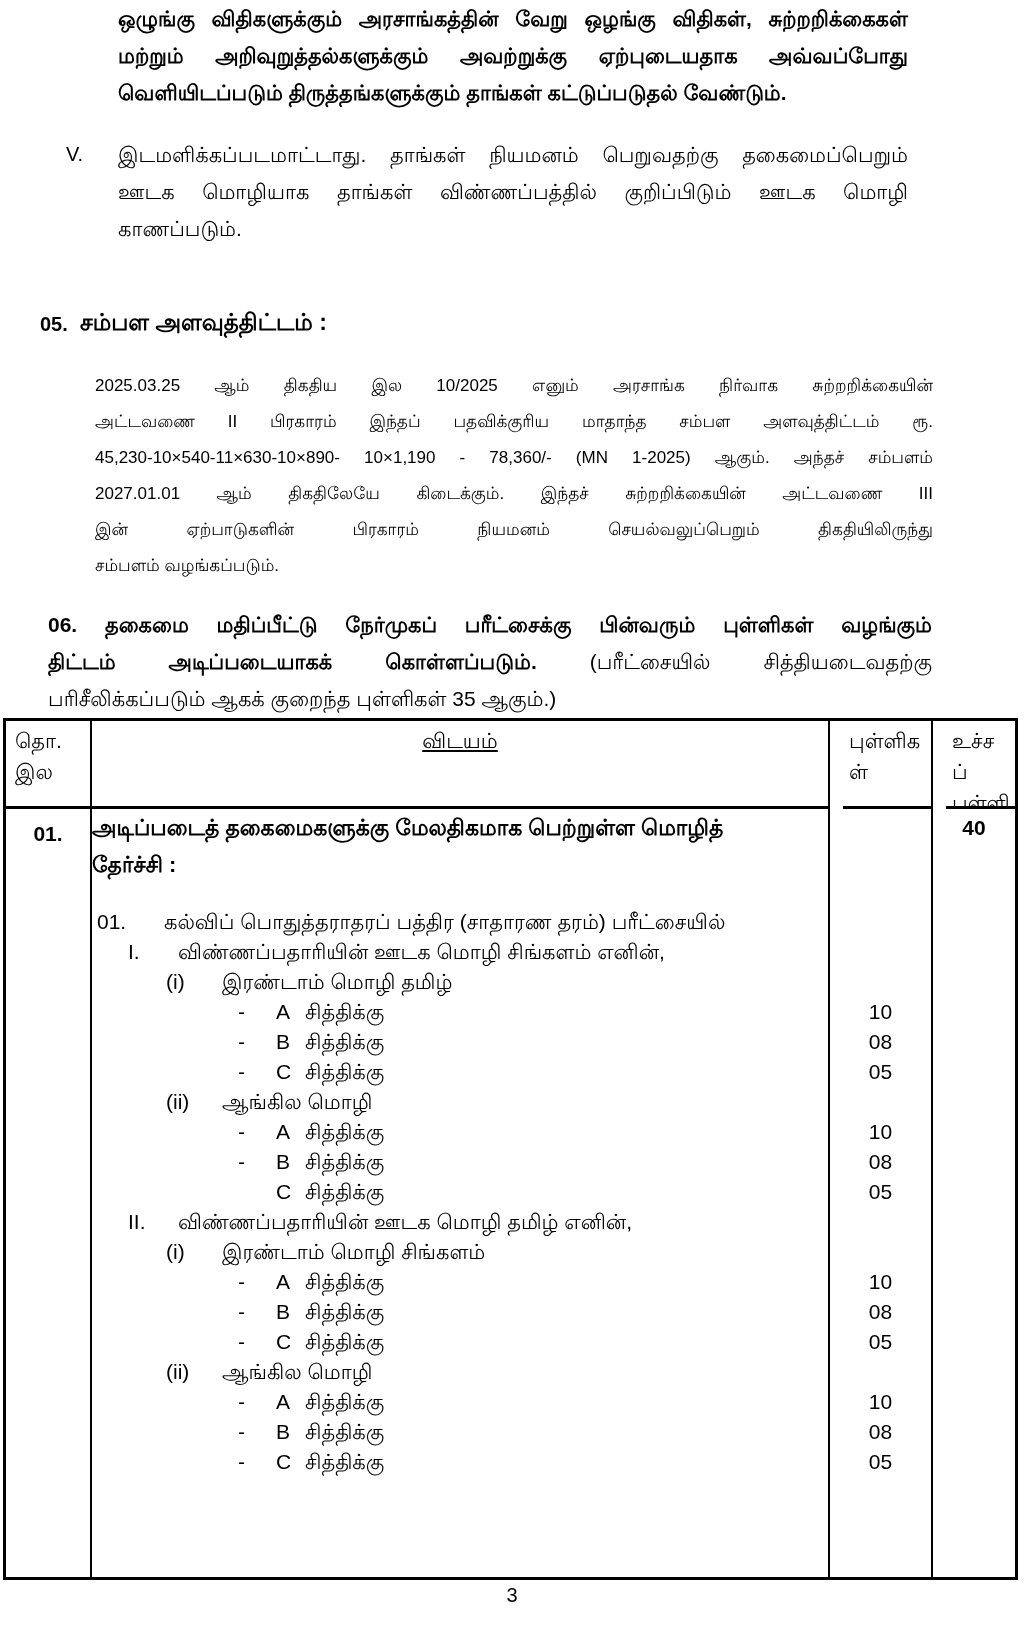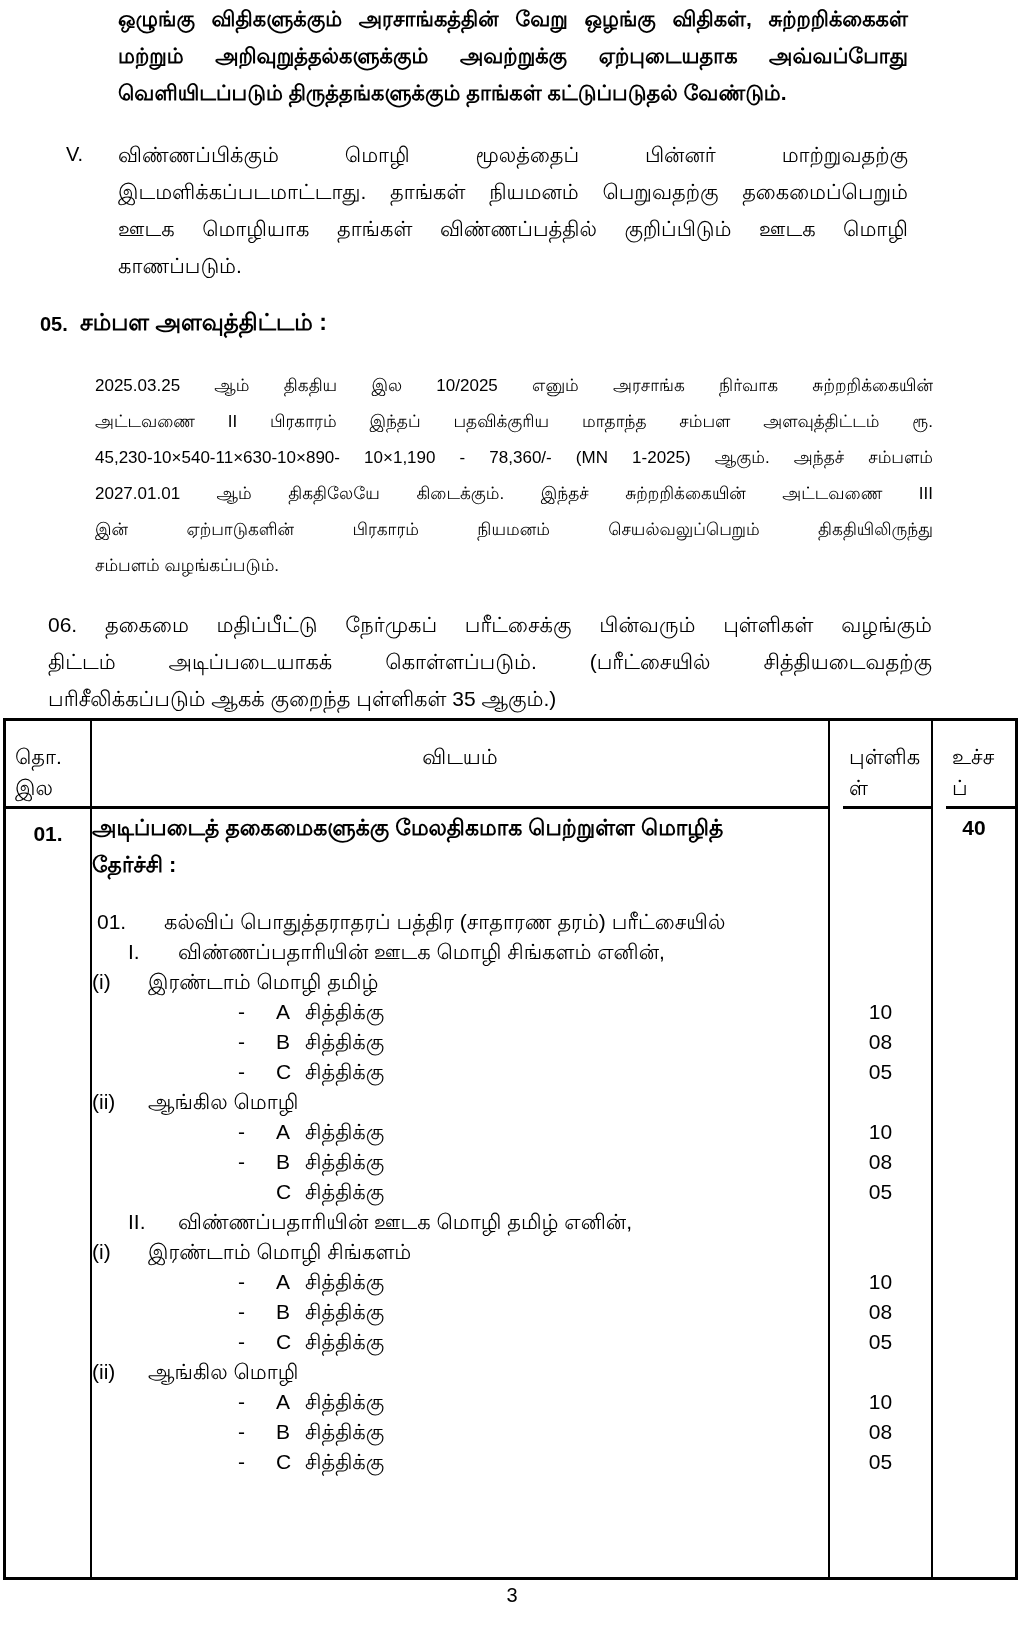--- a/index.html
+++ b/index.html
@@ -12,21 +12,21 @@
   .page {
     position: relative;
     width: 1024px;
     height: 1632px;
     background: #ffffff;
     overflow: hidden;
   }
   .para { font-size: 21px; line-height: 37px; }
   .jline { text-align: justify; text-align-last: justify; }
   .lastline { text-align-last: left; }
-  .bold { font-weight: normal; }
+  .bold { font-weight: bold; }
 
   .intro {
     position: absolute; left: 118px; top: 0px; width: 790px;
     font-weight: bold;
   }
   .clause-v-marker {
     position: absolute; left: 66px; top: 136px;
     font-size: 20px; line-height: 37px;
   }
   .clause-v-text {
@@ -56,38 +56,38 @@
     display: grid;
     grid-template-columns: 86px 738px 103px 82px;
     grid-auto-rows: min-content;
     font-size: 21px;
   }
   .cell { background: #ffffff; }
   .b-r { border-right: 2px solid #000000; }
   .hcell {
     height: 88px;
     border-bottom: 3px solid #000000;
-    padding: 20px 6px;
+    padding: 4px 6px;
     line-height: 31px;
   }
   .hcell.h1 { padding-left: 9px; }
-  .hcell.h2 { text-align: center; }
+  .hcell.h2 { text-align: center; text-decoration: underline; }
   .hcell.h3, .hcell.h4 { word-break: break-all; margin-left: 13px; }
   .r-title { height: 37px; line-height: 37px; }
   .r-spacer { height: 24px; }
   .r-line { height: 30px; line-height: 30px; }
   .r-fill { height: 100px; }
   .c1 { text-align: center; font-weight: bold; padding-top: 6px; }
   .c3, .c4 { text-align: center; }
   .c4 { font-weight: bold; }
   .k-title { font-weight: bold; font-size: 22px; }
   .k-num .mark { display: inline-block; width: 72px; padding-left: 5px; }
   .k-roman { padding-left: 36px; }
   .k-roman .mark { display: inline-block; width: 50px; }
-  .k-paren { }
+  .k-paren { padding-left: 74px; }
   .k-paren .mark { display: inline-block; width: 56px; }
   .k-grade { padding-left: 146px; }
   .k-grade .dash { display: inline-block; width: 38px; }
   .k-grade .letter { display: inline-block; width: 29px; }
 
   .page-number {
     position: absolute; left: 0; top: 1584px; width: 1024px;
     text-align: center; font-size: 20px;
   }
 </style>
@@ -97,21 +97,20 @@
 <div class="page">
 
   <div class="para intro" id="intro-para">
       <div class="jline">ஒழுங்கு விதிகளுக்கும் அரசாங்கத்தின் வேறு ஒழங்கு விதிகள், சுற்றறிக்கைகள்</div>
       <div class="jline">மற்றும் அறிவுறுத்தல்களுக்கும் அவற்றுக்கு ஏற்புடையதாக அவ்வப்போது</div>
       <div class="jline lastline">வெளியிடப்படும் திருத்தங்களுக்கும் தாங்கள் கட்டுப்படுதல் வேண்டும்.</div>
     </div>
 
   <div class="clause-v-marker">V.</div>
   <div class="para clause-v-text" id="clause-v-text">
-      <div class="jline">விண்ணப்பிக்கும் மொழி மூலத்தைப் பின்னர் மாற்றுவதற்கு</div>
       <div class="jline">இடமளிக்கப்படமாட்டாது. தாங்கள் நியமனம் பெறுவதற்கு தகைமைப்பெறும்</div>
       <div class="jline">ஊடக மொழியாக தாங்கள் விண்ணப்பத்தில் குறிப்பிடும் ஊடக மொழி</div>
       <div class="jline lastline">காணப்படும்.</div>
     </div>
 
   <div class="sec05-marker">05.</div>
   <div class="sec05-heading">சம்பள அளவுத்திட்டம் :</div>
   <div class="sec05-para" id="sec05-para">
       <div class="jline">2025.03.25 ஆம் திகதிய இல 10/2025 எனும் அரசாங்க நிர்வாக சுற்றறிக்கையின்</div>
       <div class="jline">அட்டவணை II பிரகாரம் இந்தப் பதவிக்குரிய மாதாந்த சம்பள அளவுத்திட்டம் ரூ.</div>

